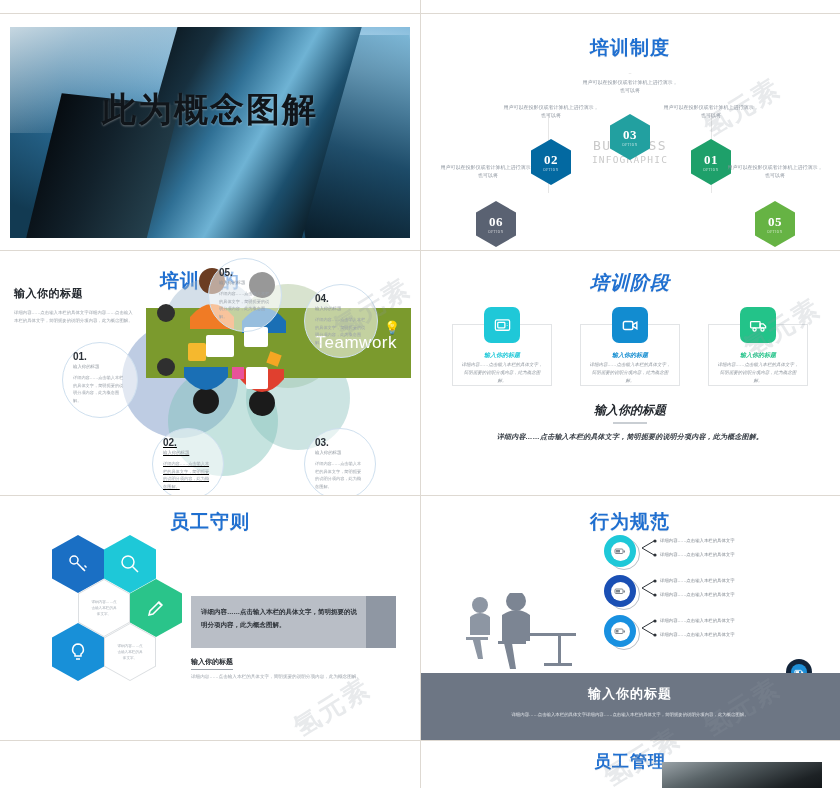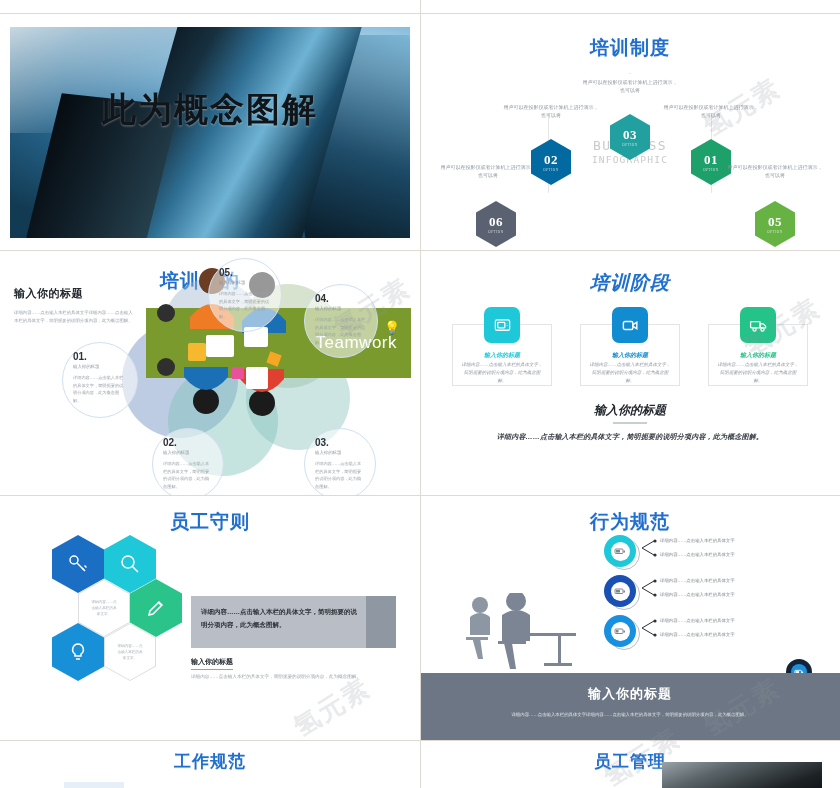--- a/index.html
+++ b/index.html
@@ -303,21 +303,21 @@
         <rect x="38" y="88" width="18" height="18" rx="2" fill="#f5b82e"></rect>
         <rect x="82" y="112" width="12" height="12" fill="#e8529a"></rect>
         <rect x="118" y="98" width="12" height="12" fill="#f5a623" transform="rotate(20 124 104)"></rect>
       </svg>
 
       <div class="numcircle" style="left:62px; top:92px; width:76px; height:76px;">
         <div class="n">01.</div>
         <div class="t">输入你的标题</div>
         <div class="b">详细内容……点击输入本栏的具体文字，简明扼要的说明分项内容，此为概念图解。</div>
       </div>
-      <div class="numcircle" style="left:152px; top:178px; width:72px; height:72px;">
+      <div class="numcircle" style="left:152px; top:178px; width:72px; height:72px;text-decoration:underline;">
         <div class="n">02.</div>
         <div class="t">输入你的标题</div>
         <div class="b">详细内容……点击输入本栏的具体文字，简明扼要的说明分项内容，此为概念图解。</div>
       </div>
       <div class="numcircle" style="left:304px; top:178px; width:72px; height:72px;">
         <div class="n">03.</div>
         <div class="t">输入你的标题</div>
         <div class="b">详细内容……点击输入本栏的具体文字，简明扼要的说明分项内容，此为概念图解。</div>
       </div>
       <div class="numcircle" style="left:304px; top:34px; width:74px; height:74px;">
@@ -515,24 +515,20 @@
           </svg>
         </div>
       </div>
 
       <div class="footer-band">
         <h4>输入你的标题</h4>
         <p>详细内容……点击输入本栏的具体文字详细内容……点击输入本栏的具体文字，简明扼要的说明分项内容，此为概念图解。</p>
       </div>
     </div>
 
-    <div class="slide s7">
-      <div class="title">工作规范</div>
-      <div class="s7-hint"></div>
-    </div>
 
     <div class="slide s8">
       <div class="title">员工管理</div>
       <div class="s8-photo"></div>
     </div>
 
   </div>
 
   <div class="hline hl0"></div>
   <div class="hline hl1"></div>

